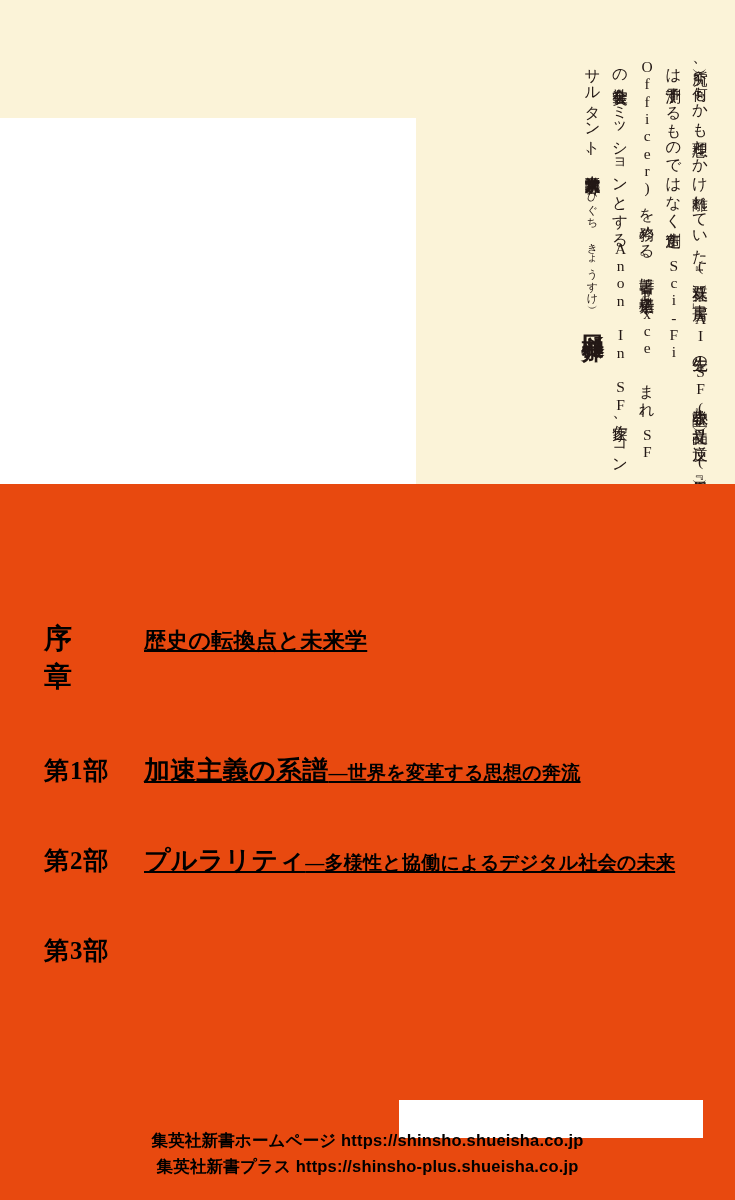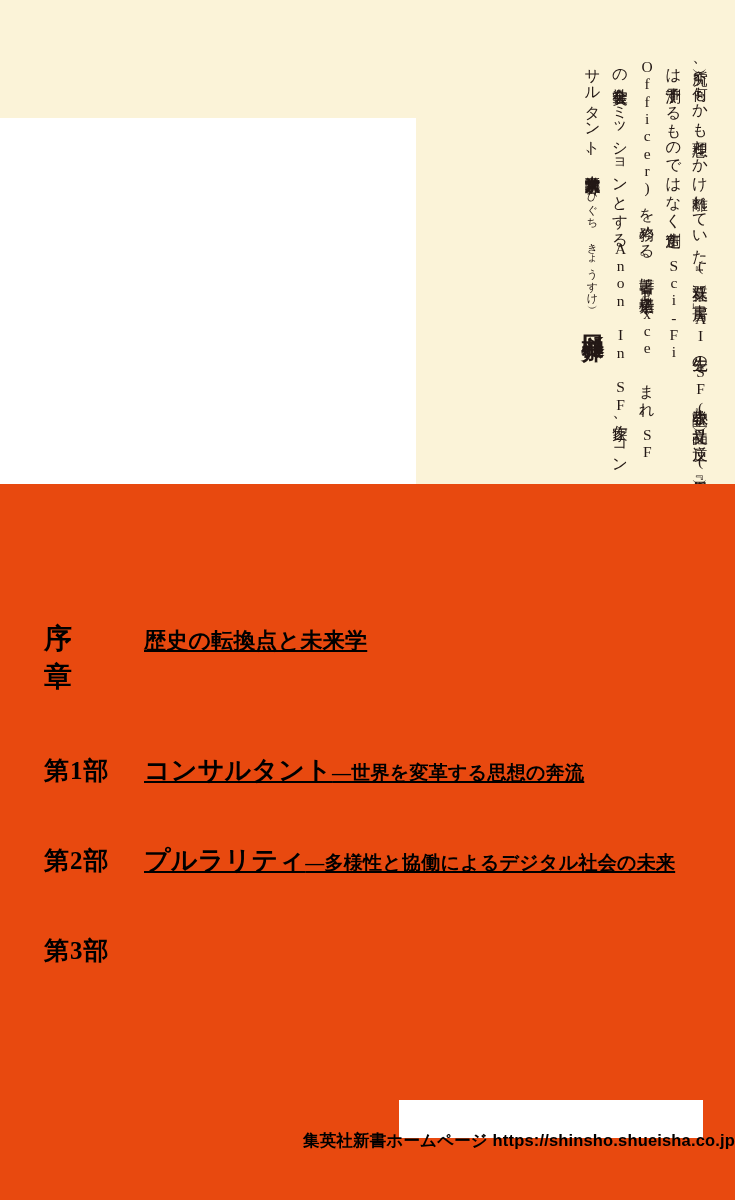--- a/index.html
+++ b/index.html
@@ -122,21 +122,21 @@
     height: 38px;
     background: #ffffff;
   }
 
   
   .footer {
     position: absolute;
     left: 0;
     top: 1128px;
     width: 735px;
-    text-align: right;
+    text-align: center;
     color: #000;
     font-family: "Liberation Sans", sans-serif;
     font-weight: bold;
     font-size: 16.5px;
     line-height: 1.55;
     letter-spacing: 0.01em;
   }
   .footer div { white-space: nowrap; }
 </style>
 </head>
@@ -163,35 +163,36 @@
 
   <div class="toc">
 
     <div class="toc-row small-head">
       <span class="toc-label size-sm">序　章</span>
       <span class="toc-title size-md"><span>歴史の転換点と未来学</span><span class="sub"></span></span>
     </div>
 
     <div class="toc-row">
       <span class="toc-label size-lg">第1部</span>
-      <span class="toc-title size-lg"><span>コンサルタント</span><span class="sub">―世界を変革する思想の奔流</span></span>
+      <span class="toc-title size-lg"><span>加速主義の系譜</span><span class="sub">―世界を変革する思想の奔流</span></span>
     </div>
 
     <div class="toc-row">
       <span class="toc-label size-lg">第2部</span>
       <span class="toc-title size-lg"><span>プルラリティ</span><span class="sub">―多様性と協働によるデジタル社会の未来</span></span>
     </div>
 
     <div class="toc-row">
       <span class="toc-label size-lg">第3部</span>
     </div>
 
 
 
   </div>
 
   <div class="white-box"></div>
 
   <div class="footer">
     <div>集英社新書ホームページ https://shinsho.shueisha.co.jp</div>
+    <div>集英社新書プラス https://shinsho-plus.shueisha.co.jp</div>
   </div>
 
 </div>
 
 </body></html>

